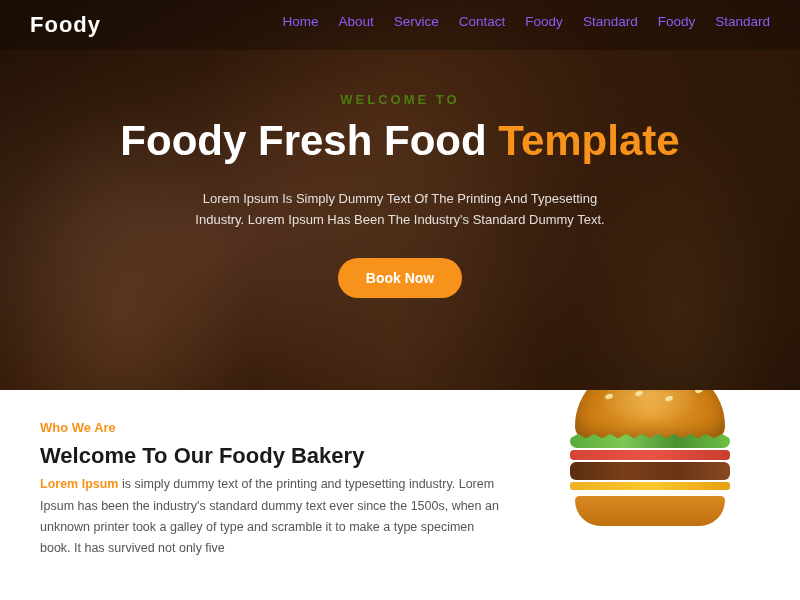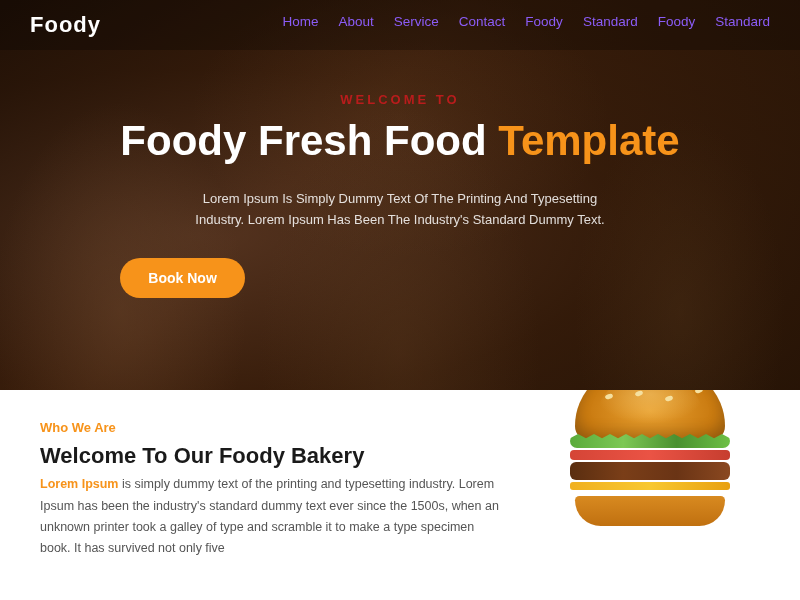--- a/index.html
+++ b/index.html
@@ -72,41 +72,42 @@
       position: relative;
       z-index: 2;
       text-align: center;
       color: #fff;
       padding: 0 40px;
     }
     .hero-subtitle {
       font-size: 13px;
       letter-spacing: 3px;
       text-transform: uppercase;
-      color: #b91c1c;
+      color: #4d7c0f;
       font-weight: 600;
       margin-bottom: 10px;
     }
     .hero-title {
       font-size: 42px;
       font-weight: 900;
       line-height: 1.15;
       margin-bottom: 24px;
     }
     .hero-title .orange { color: #f7931a; }
     .hero-desc {
       font-size: 13px;
       color: rgba(255,255,255,0.85);
       max-width: 420px;
       margin: 0 auto 28px;
       line-height: 1.6;
     }
     .hero-buttons {
       display: flex;
       gap: 16px;
+      justify-content: center;
     }
     .btn-book {
       background: #f7931a;
       color: #fff;
       border: none;
       padding: 12px 28px;
       border-radius: 30px;
       font-size: 14px;
       font-weight: 700;
       cursor: pointer;

